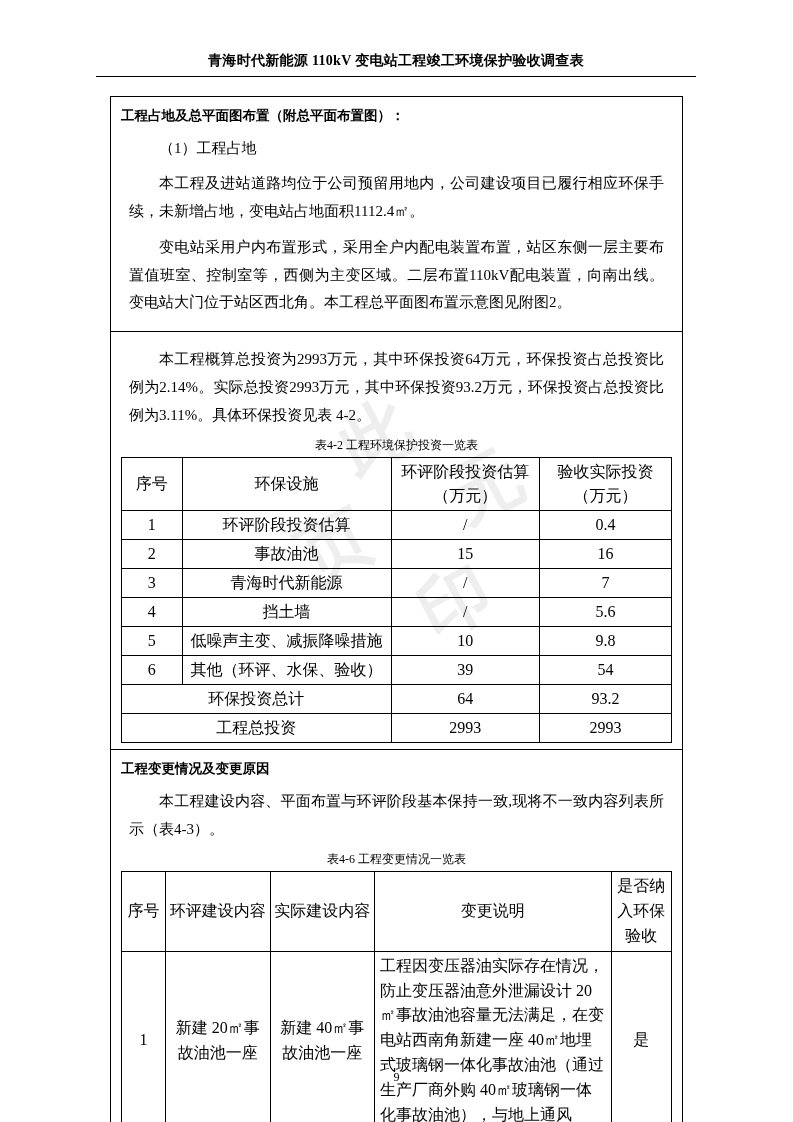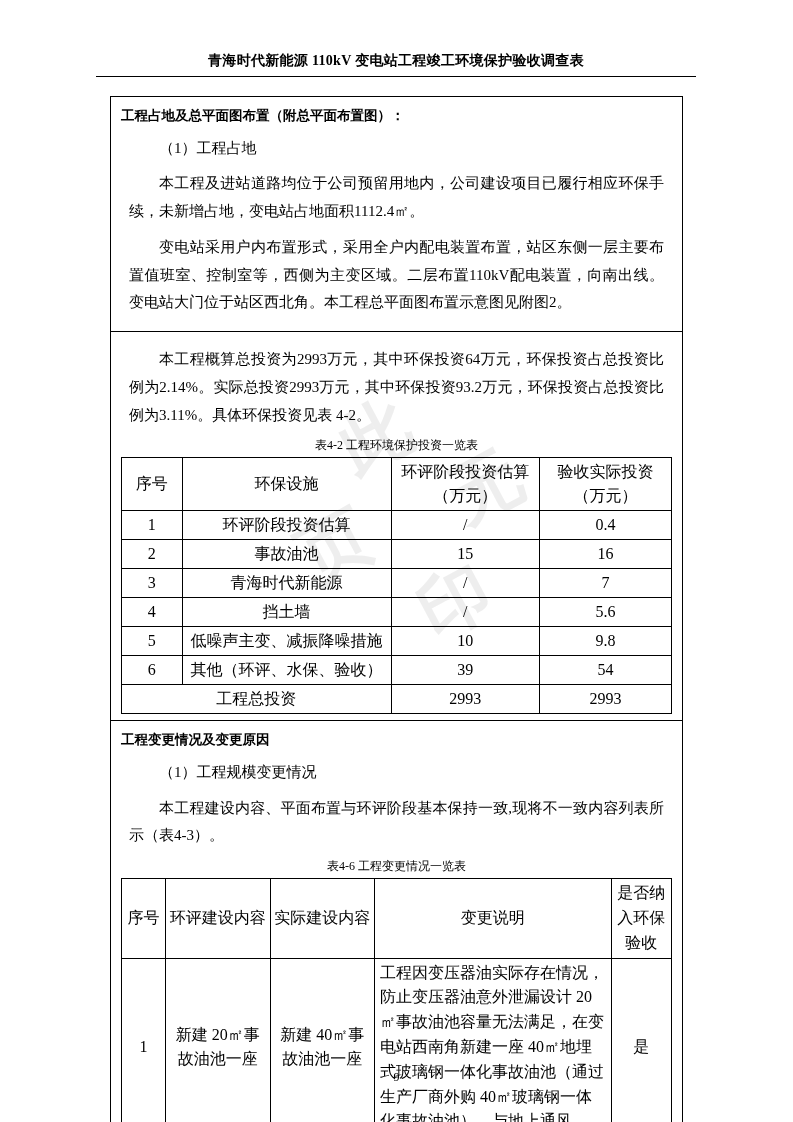--- a/index.html
+++ b/index.html
@@ -195,31 +195,35 @@
             <td>10</td>
             <td>9.8</td>
           </tr>
           <tr>
             <td>6</td>
             <td>其他（环评、水保、验收）</td>
             <td>39</td>
             <td>54</td>
           </tr>
           <tr>
+            <td colspan="2">环保投资总计</td>
+            <td>64</td>
+            <td>93.2</td>
+          </tr>
+          <tr>
             <td colspan="2">工程总投资</td>
             <td>2993</td>
             <td>2993</td>
           </tr>
         </tbody>
       </table>
     </div>
 
     <div class="sect">
       <div class="sect-title">工程变更情况及变更原因</div>
-      <p class="body indent2">（1）工程规模变更情况</p>
       <p class="body indent2">本工程建设内容、平面布置与环评阶段基本保持一致,现将不一致内容列表所示（表4-3）。</p>
 
       <div class="tbl-caption">表4-6   工程变更情况一览表</div>
       <table class="t2">
         <colgroup>
           <col style="width:8%">
           <col style="width:19%">
           <col style="width:19%">
           <col style="width:43%">
           <col style="width:11%">

